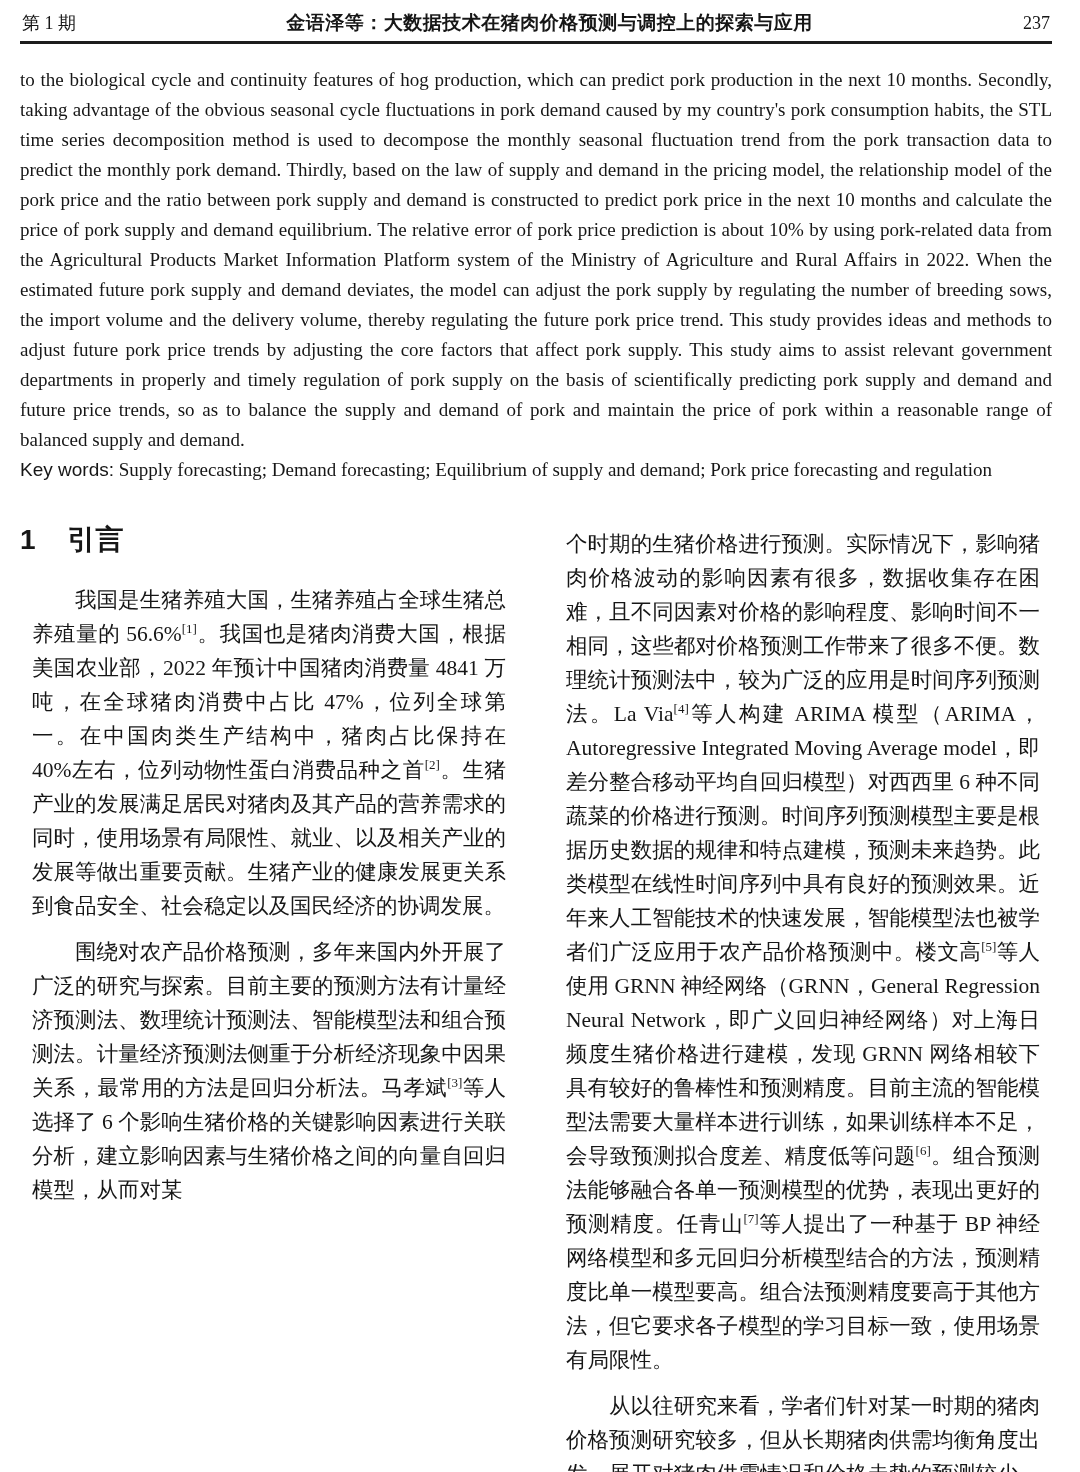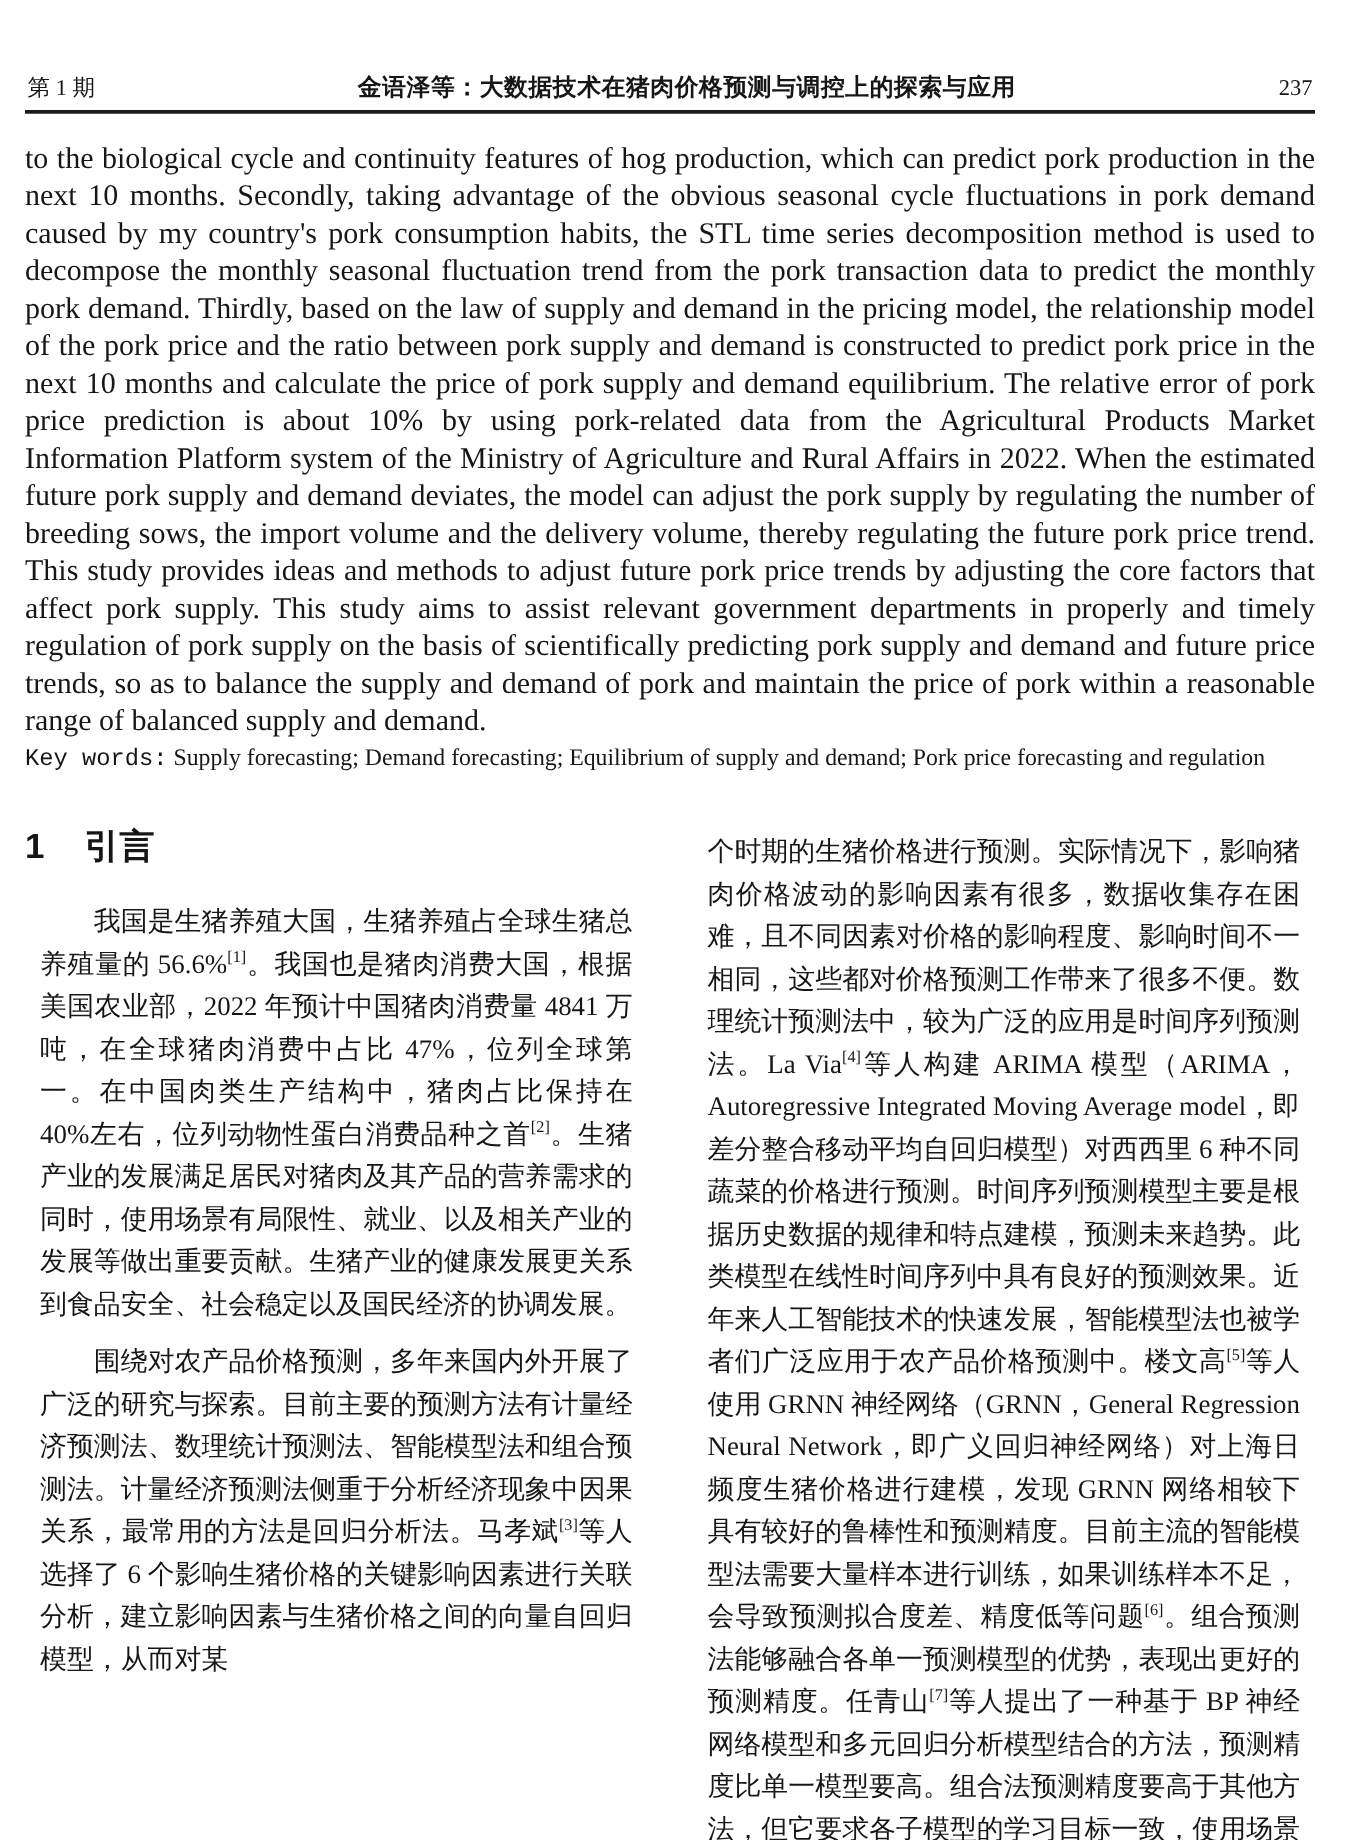--- a/index.html
+++ b/index.html
@@ -30,46 +30,45 @@
     align-items: baseline;
     font-family: "Liberation Serif", serif;
     font-size: 18px;
     padding: 2px 2px 5px 2px;
   }
   .running-title {
     font-family: "Liberation Sans", sans-serif;
     font-weight: bold;
     font-size: 19px;
     letter-spacing: 0.5px;
-    margin-top: 47px;
   }
   .issue-label, .page-number {
     font-size: 18px;
   }
   .header-rule {
     height: 3px;
     background: #1c1c1c;
   }
 
   
   .abstract {
     font-family: "Liberation Serif", serif;
-    font-size: 24px;
+    font-size: 19px;
     line-height: 30px;
     text-align: justify;
     margin: 21px 0 0 0;
   }
   .keywords {
     font-family: "Liberation Serif", serif;
     font-size: 19px;
     line-height: 30px;
     margin: 0;
   }
   .keywords-label {
-    font-family: Liberation Mono, monospace;
+    font-family: Liberation Sans, sans-serif;
     text-align: center;
   }
 
   
   .columns {
     display: flex;
     gap: 36px;
     margin-top: 30px;
     font-family: "Liberation Serif", serif;
     font-size: 21.5px;

